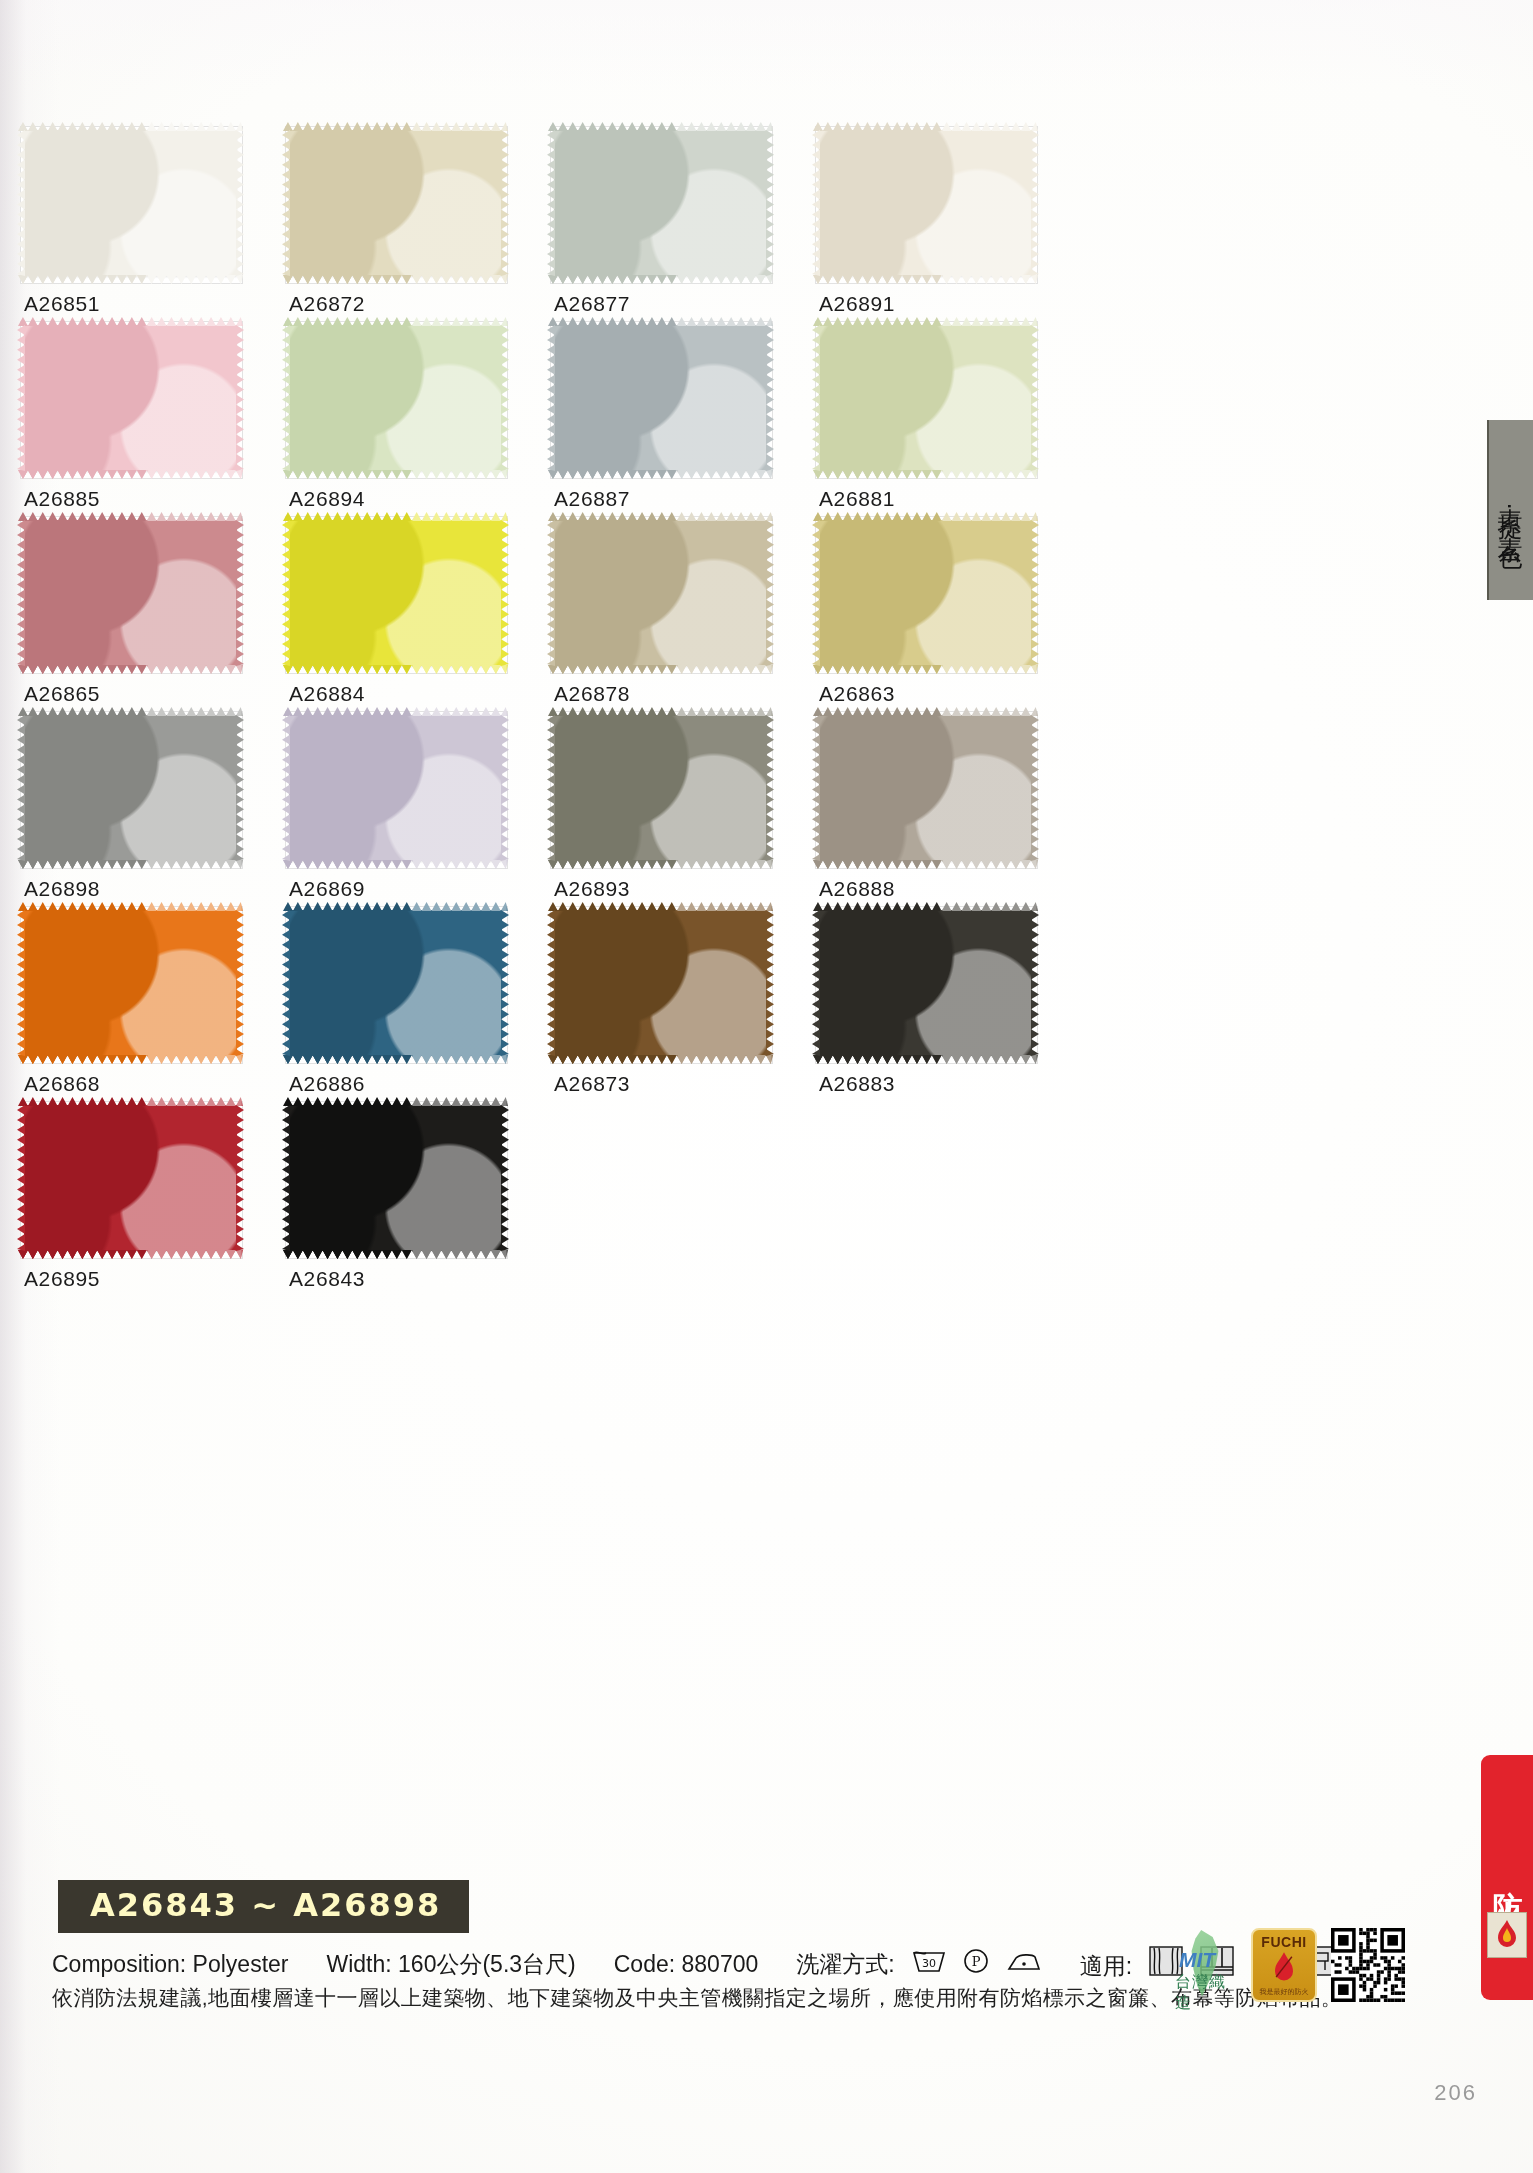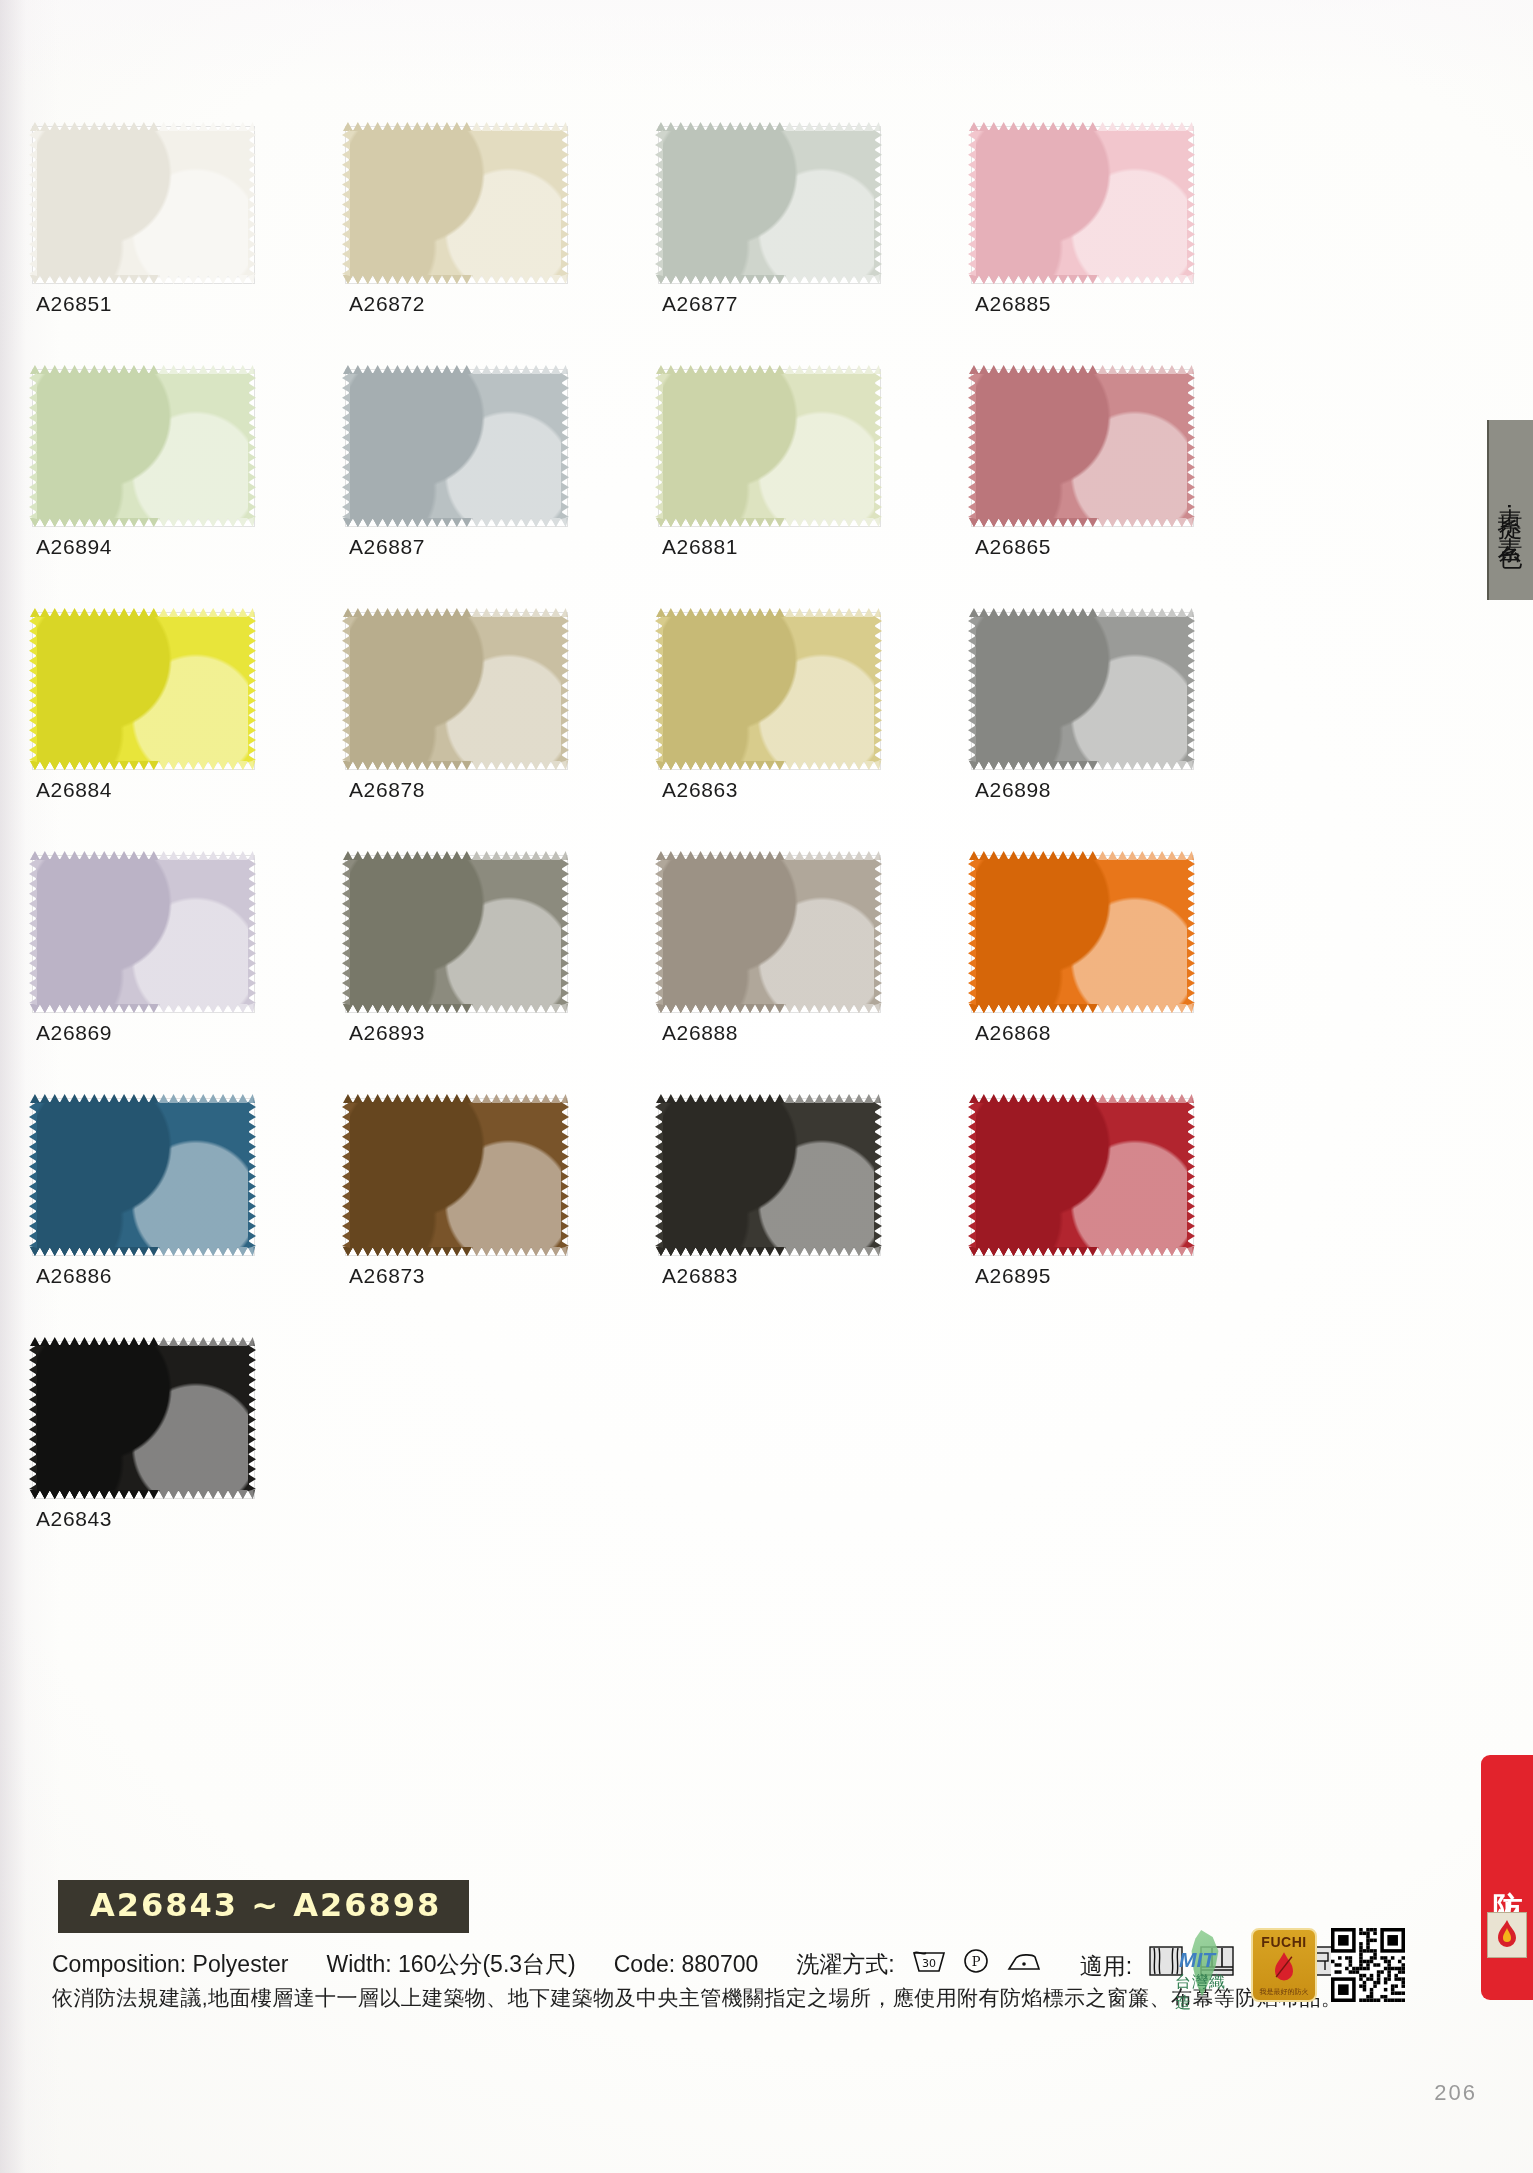--- a/index.html
+++ b/index.html
@@ -19,24 +19,23 @@
     content:"";position:absolute;inset:0;
     background:
       linear-gradient(90deg, rgba(214,208,214,.55) 0px, rgba(236,232,236,.18) 26px, rgba(255,255,255,0) 60px),
       linear-gradient(180deg, rgba(250,248,250,.6) 0, rgba(255,255,255,0) 90px);
     pointer-events:none;
   }
   .sheet{position:absolute;inset:0;}
 
   
   .grid{
-    position:absolute;left:36px;top:130px;width:1060px;
+    position:absolute;left:24px;top:130px;width:1060px;
     display:grid;grid-template-columns:repeat(4,265px);
     grid-auto-rows:195px;
-    gap:48px;
   }
   .cell{position:relative;width:265px;height:195px;}
   .swatch-wrap{position:relative;width:213px;height:146px;}
   .swatch{
     position:absolute;left:0;top:0;width:213px;height:146px;
     background-size:5px 5px,6px 6px,4px 4px;
     box-shadow:0 1px 2px rgba(0,0,0,.10);
   }
   
   .swatch:before,.swatch:after{
@@ -174,20 +173,29 @@
         <div class="code">A26872</div>
       </div>
       <div class="cell">
         <div class="swatch-wrap">
           <div class="card"></div>
           <div class="swatch" style="background: radial-gradient(circle at 30% 30%, rgb(188, 196, 186) 38%, rgba(0, 0, 0, 0) 40%), radial-gradient(circle at 75% 70%, rgba(255, 255, 255, 0.45) 32%, rgba(0, 0, 0, 0) 34%), radial-gradient(circle at 10% 80%, rgb(188, 196, 186) 28%, rgba(0, 0, 0, 0) 30%), rgb(207, 213, 204);"></div>
           <div class="edge l" style="background: rgb(207, 213, 204);"></div>
           <div class="edge r" style="background: rgb(207, 213, 204);"></div>
         </div>
         <div class="code">A26877</div>
+      </div>
+      <div class="cell">
+        <div class="swatch-wrap">
+          <div class="card"></div>
+          <div class="swatch" style="background: radial-gradient(circle at 30% 30%, rgb(226, 219, 202) 38%, rgba(0, 0, 0, 0) 40%), radial-gradient(circle at 75% 70%, rgba(255, 255, 255, 0.45) 32%, rgba(0, 0, 0, 0) 34%), radial-gradient(circle at 10% 80%, rgb(226, 219, 202) 28%, rgba(0, 0, 0, 0) 30%), rgb(241, 236, 224);"></div>
+          <div class="edge l" style="background: rgb(241, 236, 224);"></div>
+          <div class="edge r" style="background: rgb(241, 236, 224);"></div>
+        </div>
+        <div class="code">A26891</div>
       </div>
       <div class="cell">
         <div class="swatch-wrap">
           <div class="card"></div>
           <div class="swatch" style="background: radial-gradient(circle at 30% 30%, rgb(230, 176, 185) 38%, rgba(0, 0, 0, 0) 40%), radial-gradient(circle at 75% 70%, rgba(255, 255, 255, 0.45) 32%, rgba(0, 0, 0, 0) 34%), radial-gradient(circle at 10% 80%, rgb(230, 176, 185) 28%, rgba(0, 0, 0, 0) 30%), rgb(242, 198, 205);"></div>
           <div class="edge l" style="background: rgb(242, 198, 205);"></div>
           <div class="edge r" style="background: rgb(242, 198, 205);"></div>
         </div>
         <div class="code">A26885</div>
       </div>

